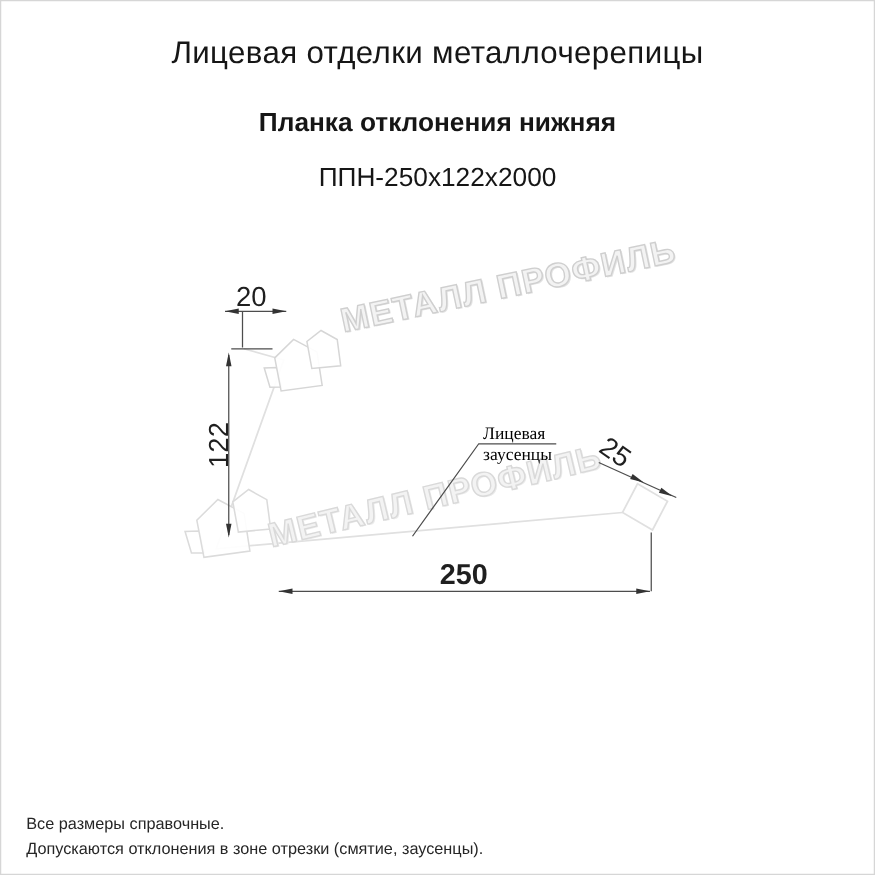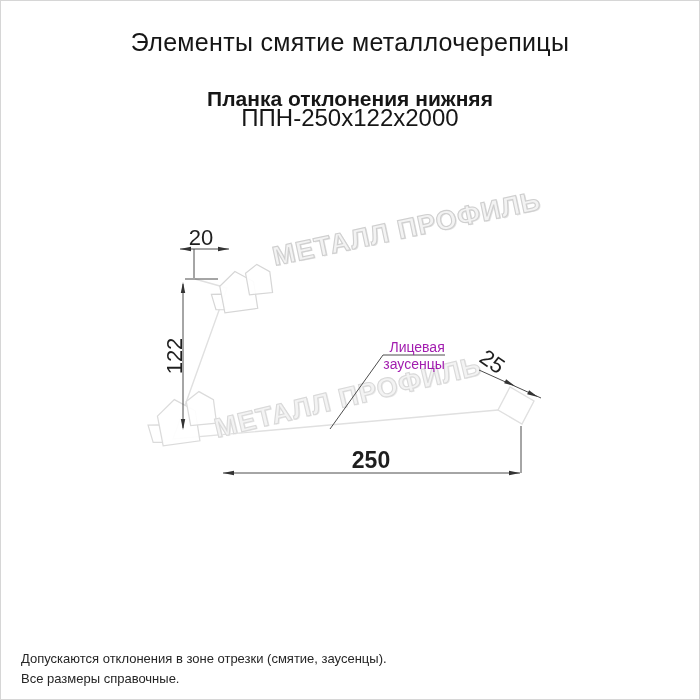--- a/index.html
+++ b/index.html
@@ -12,22 +12,22 @@
   
   .title{
     position:absolute;left:0;top:27px;width:100%;text-align:center;
     font-size:25px;font-weight:400;letter-spacing:.3px;color:#161616;
   }
   .subtitle{
     position:absolute;left:0;top:86px;width:100%;text-align:center;
     font-size:21px;font-weight:700;color:#161616;
   }
   .product-code{
-    position:absolute;left:0;top:103px;width:100%;text-align:center;
-    font-size:24px;font-weight:400;color:#161616;
+    position:absolute;left:0;top:130px;width:100%;text-align:center;
+    font-size:21px;font-weight:400;color:#161616;
   }
   
   .wm-text{
     position:absolute;white-space:nowrap;font-weight:700;font-size:27px;letter-spacing:1px;
     color:#f3f3f3;-webkit-text-stroke:1.1px #cfcfcf;
     text-shadow:1px 1px 0 #e4e4e4;
     transform-origin:0 50%;
   }
   .wm-top{left:272px;top:242px;height:28px;line-height:28px;transform:rotate(-12deg);}
   .wm-bottom{left:214px;top:414px;height:28px;line-height:28px;transform:rotate(-13.5deg);
@@ -35,22 +35,23 @@
   
   .dim{
     position:absolute;color:#1f1f1f;font-weight:400;white-space:nowrap;
     transform:translate(-50%,-50%);
   }
   .dim-20 {left:200px;top:237px;font-size:22px;}
   .dim-122{left:174px;top:355px;font-size:22px;transform:translate(-50%,-50%) rotate(-90deg);}
   .dim-250{left:370px;top:459px;font-size:23px;font-weight:bold;}
   .dim-25 {left:491px;top:361px;font-size:22px;transform:translate(-50%,-50%) rotate(35deg);}
   .face-label{
-    position:absolute;text-align:right;font-size:14px;color:#a21caf;line-height:17px;
+    position:absolute;text-align:left;font-size:14px;color:#000000;line-height:17px;
     transform:translate(-50%,0);
+    font-family:Liberation Serif, serif;
   }
   
   .footer{position:absolute;left:20px;top:648px;font-size:13px;line-height:20px;color:#262626;}
   .footer div{white-space:nowrap;}
 </style>
 </head>
 <body>
 
 <div class="stage">
 
@@ -96,32 +97,32 @@
       <polygon points="228,248 217,245.8 217,250.2"></polygon>
       <polygon points="182,281 179.8,292 184.2,292"></polygon>
       <polygon points="182,429 179.8,418 184.2,418"></polygon>
       <polygon points="222,472 233,469.8 233,474.2"></polygon>
       <polygon points="519,472 508,469.8 508,474.2"></polygon>
       <polygon points="514,385 503.1,382.2 505.1,378.2"></polygon>
       <polygon points="537,396 526.1,393.2 528.1,389.2"></polygon>
     </g>
   </svg>
 
-  <div class="title">Элементы смятие металлочерепицы</div>
+  <div class="title">Лицевая отделки металлочерепицы</div>
   <div class="subtitle">Планка отклонения нижняя</div>
   <div class="product-code">ППН-250х122х2000</div>
 
   <div class="dim dim-20">20</div>
   <div class="dim dim-122">122</div>
   <div class="dim dim-250">250</div>
   <div class="dim dim-25">25</div>
 
   <div class="face-label" style="left:413px;top:338px;">
     <div>Лицевая</div>
     <div>заусенцы</div>
   </div>
 
   <div class="footer">
+    <div>Все размеры справочные.</div>
     <div>Допускаются отклонения в зоне отрезки (смятие, заусенцы).</div>
-    <div>Все размеры справочные.</div>
   </div>
 
 </div>
 
 </body></html>

